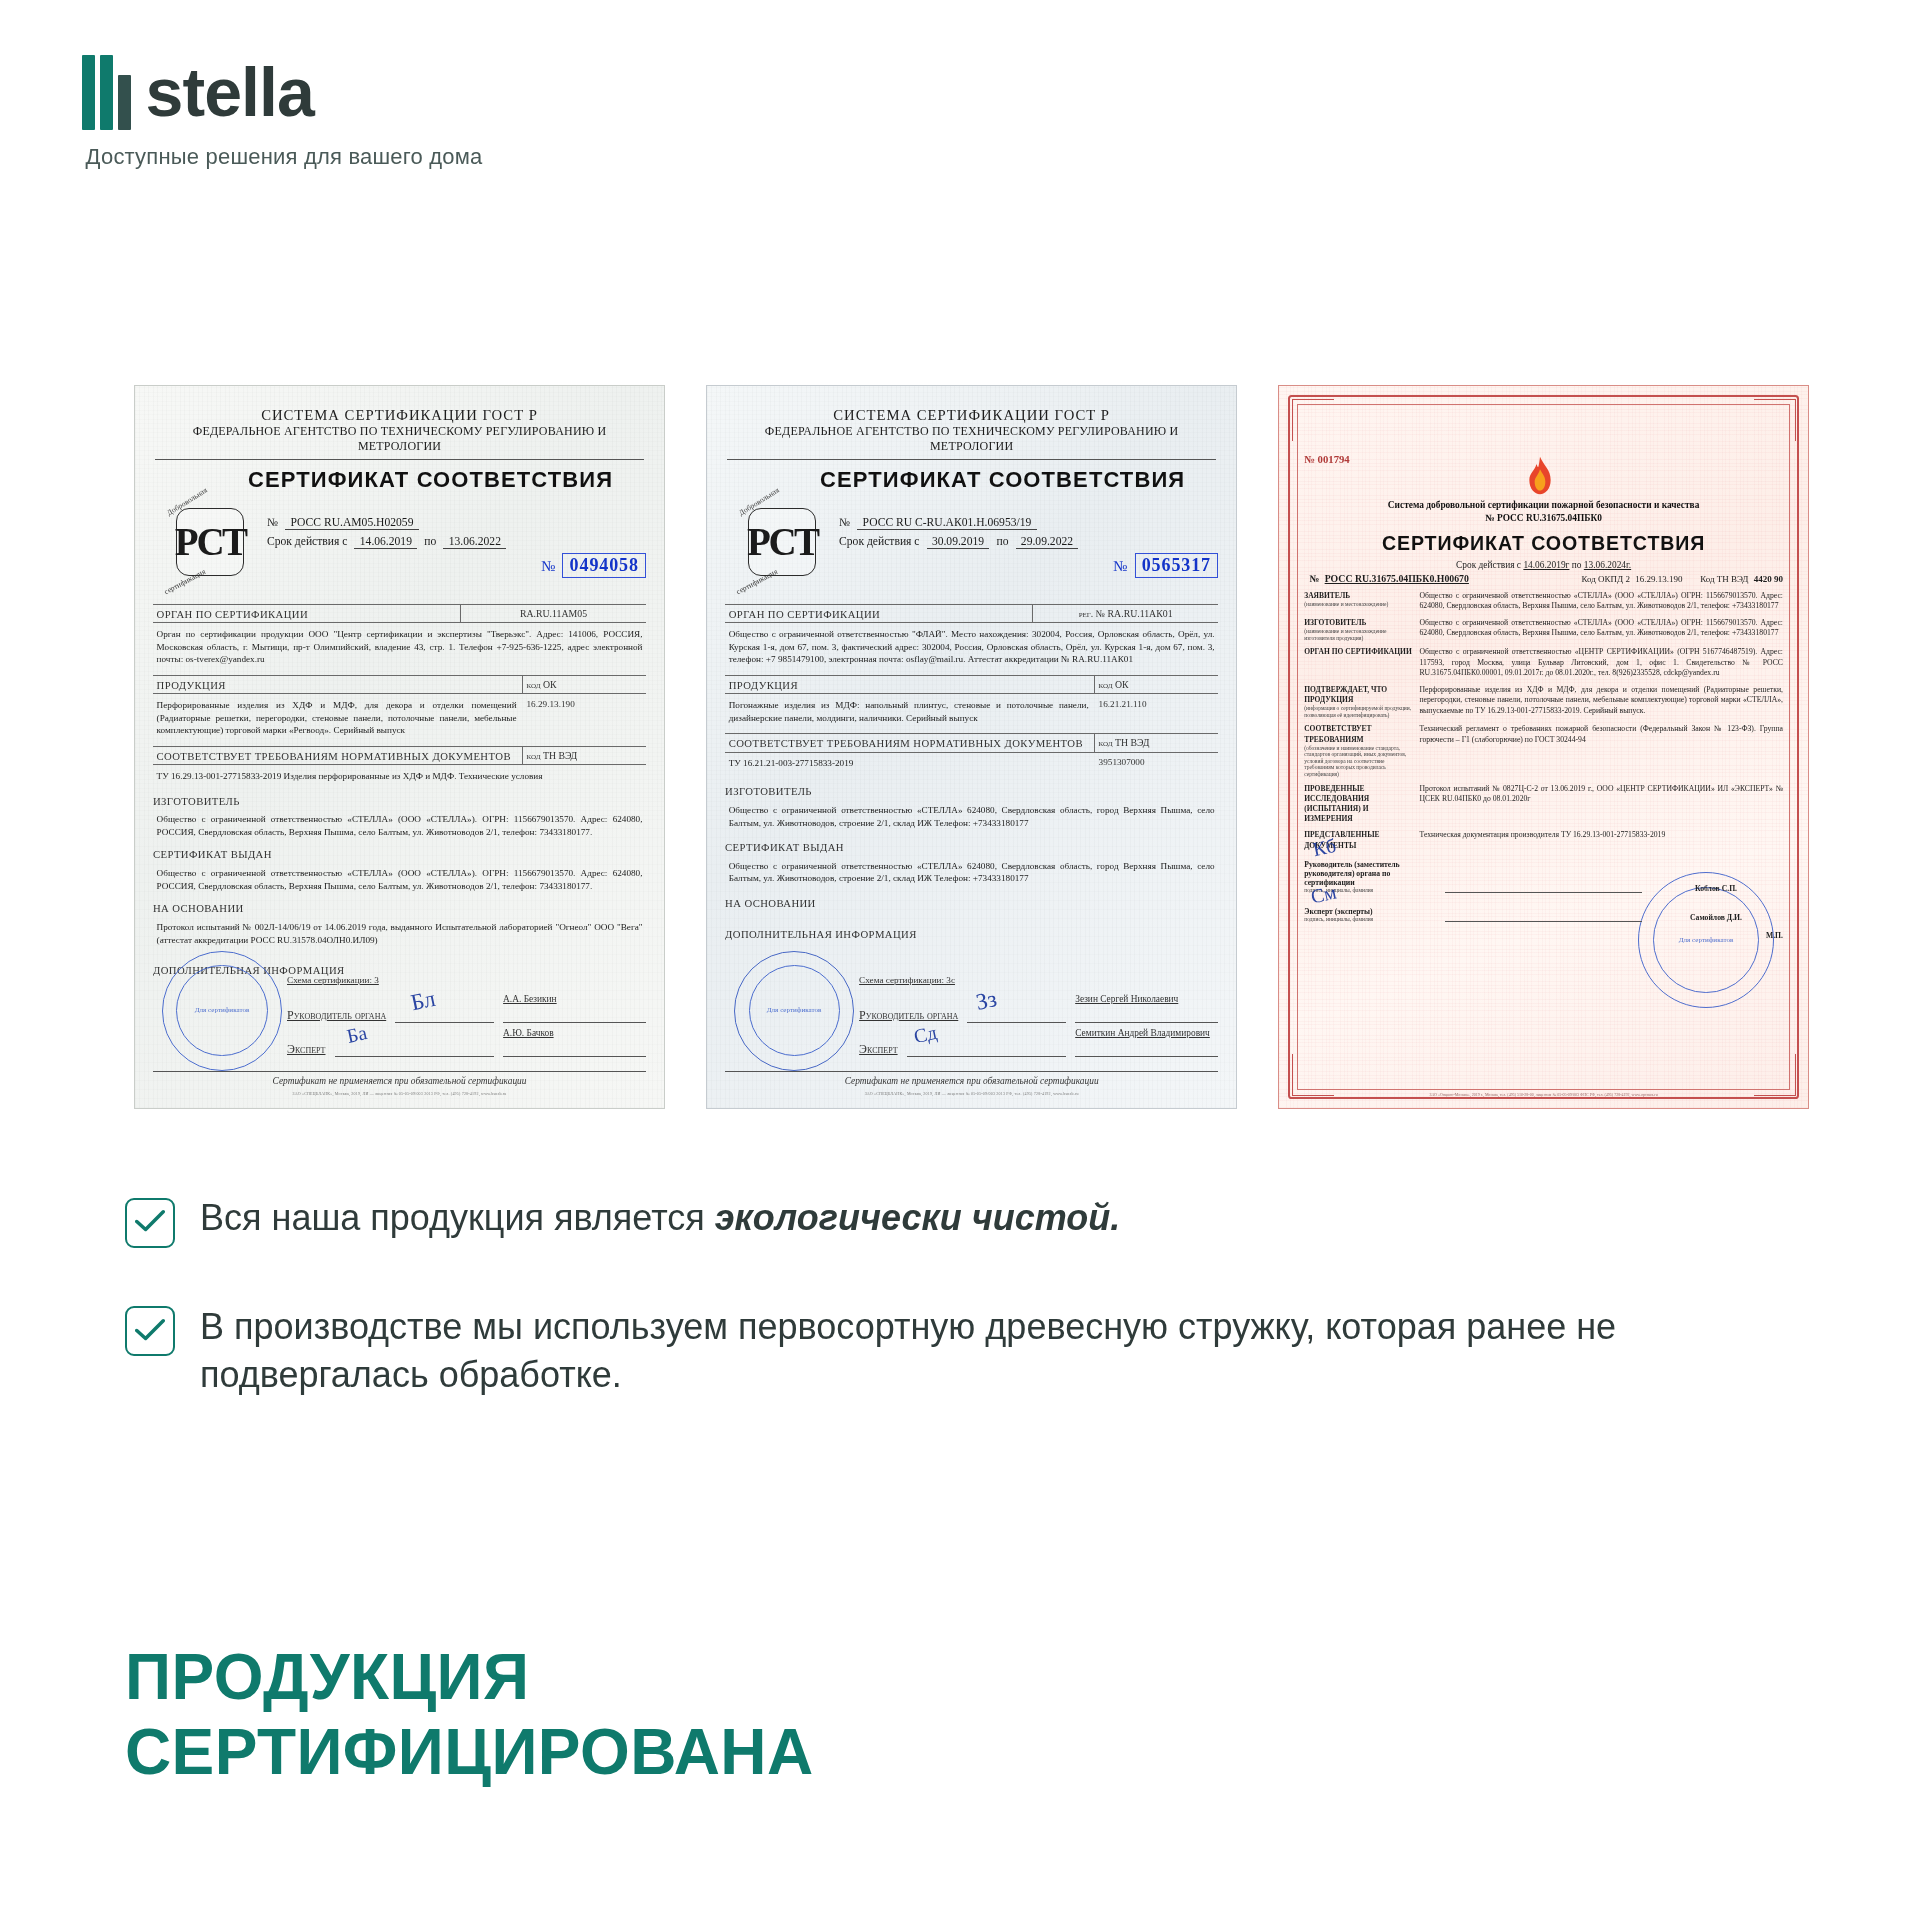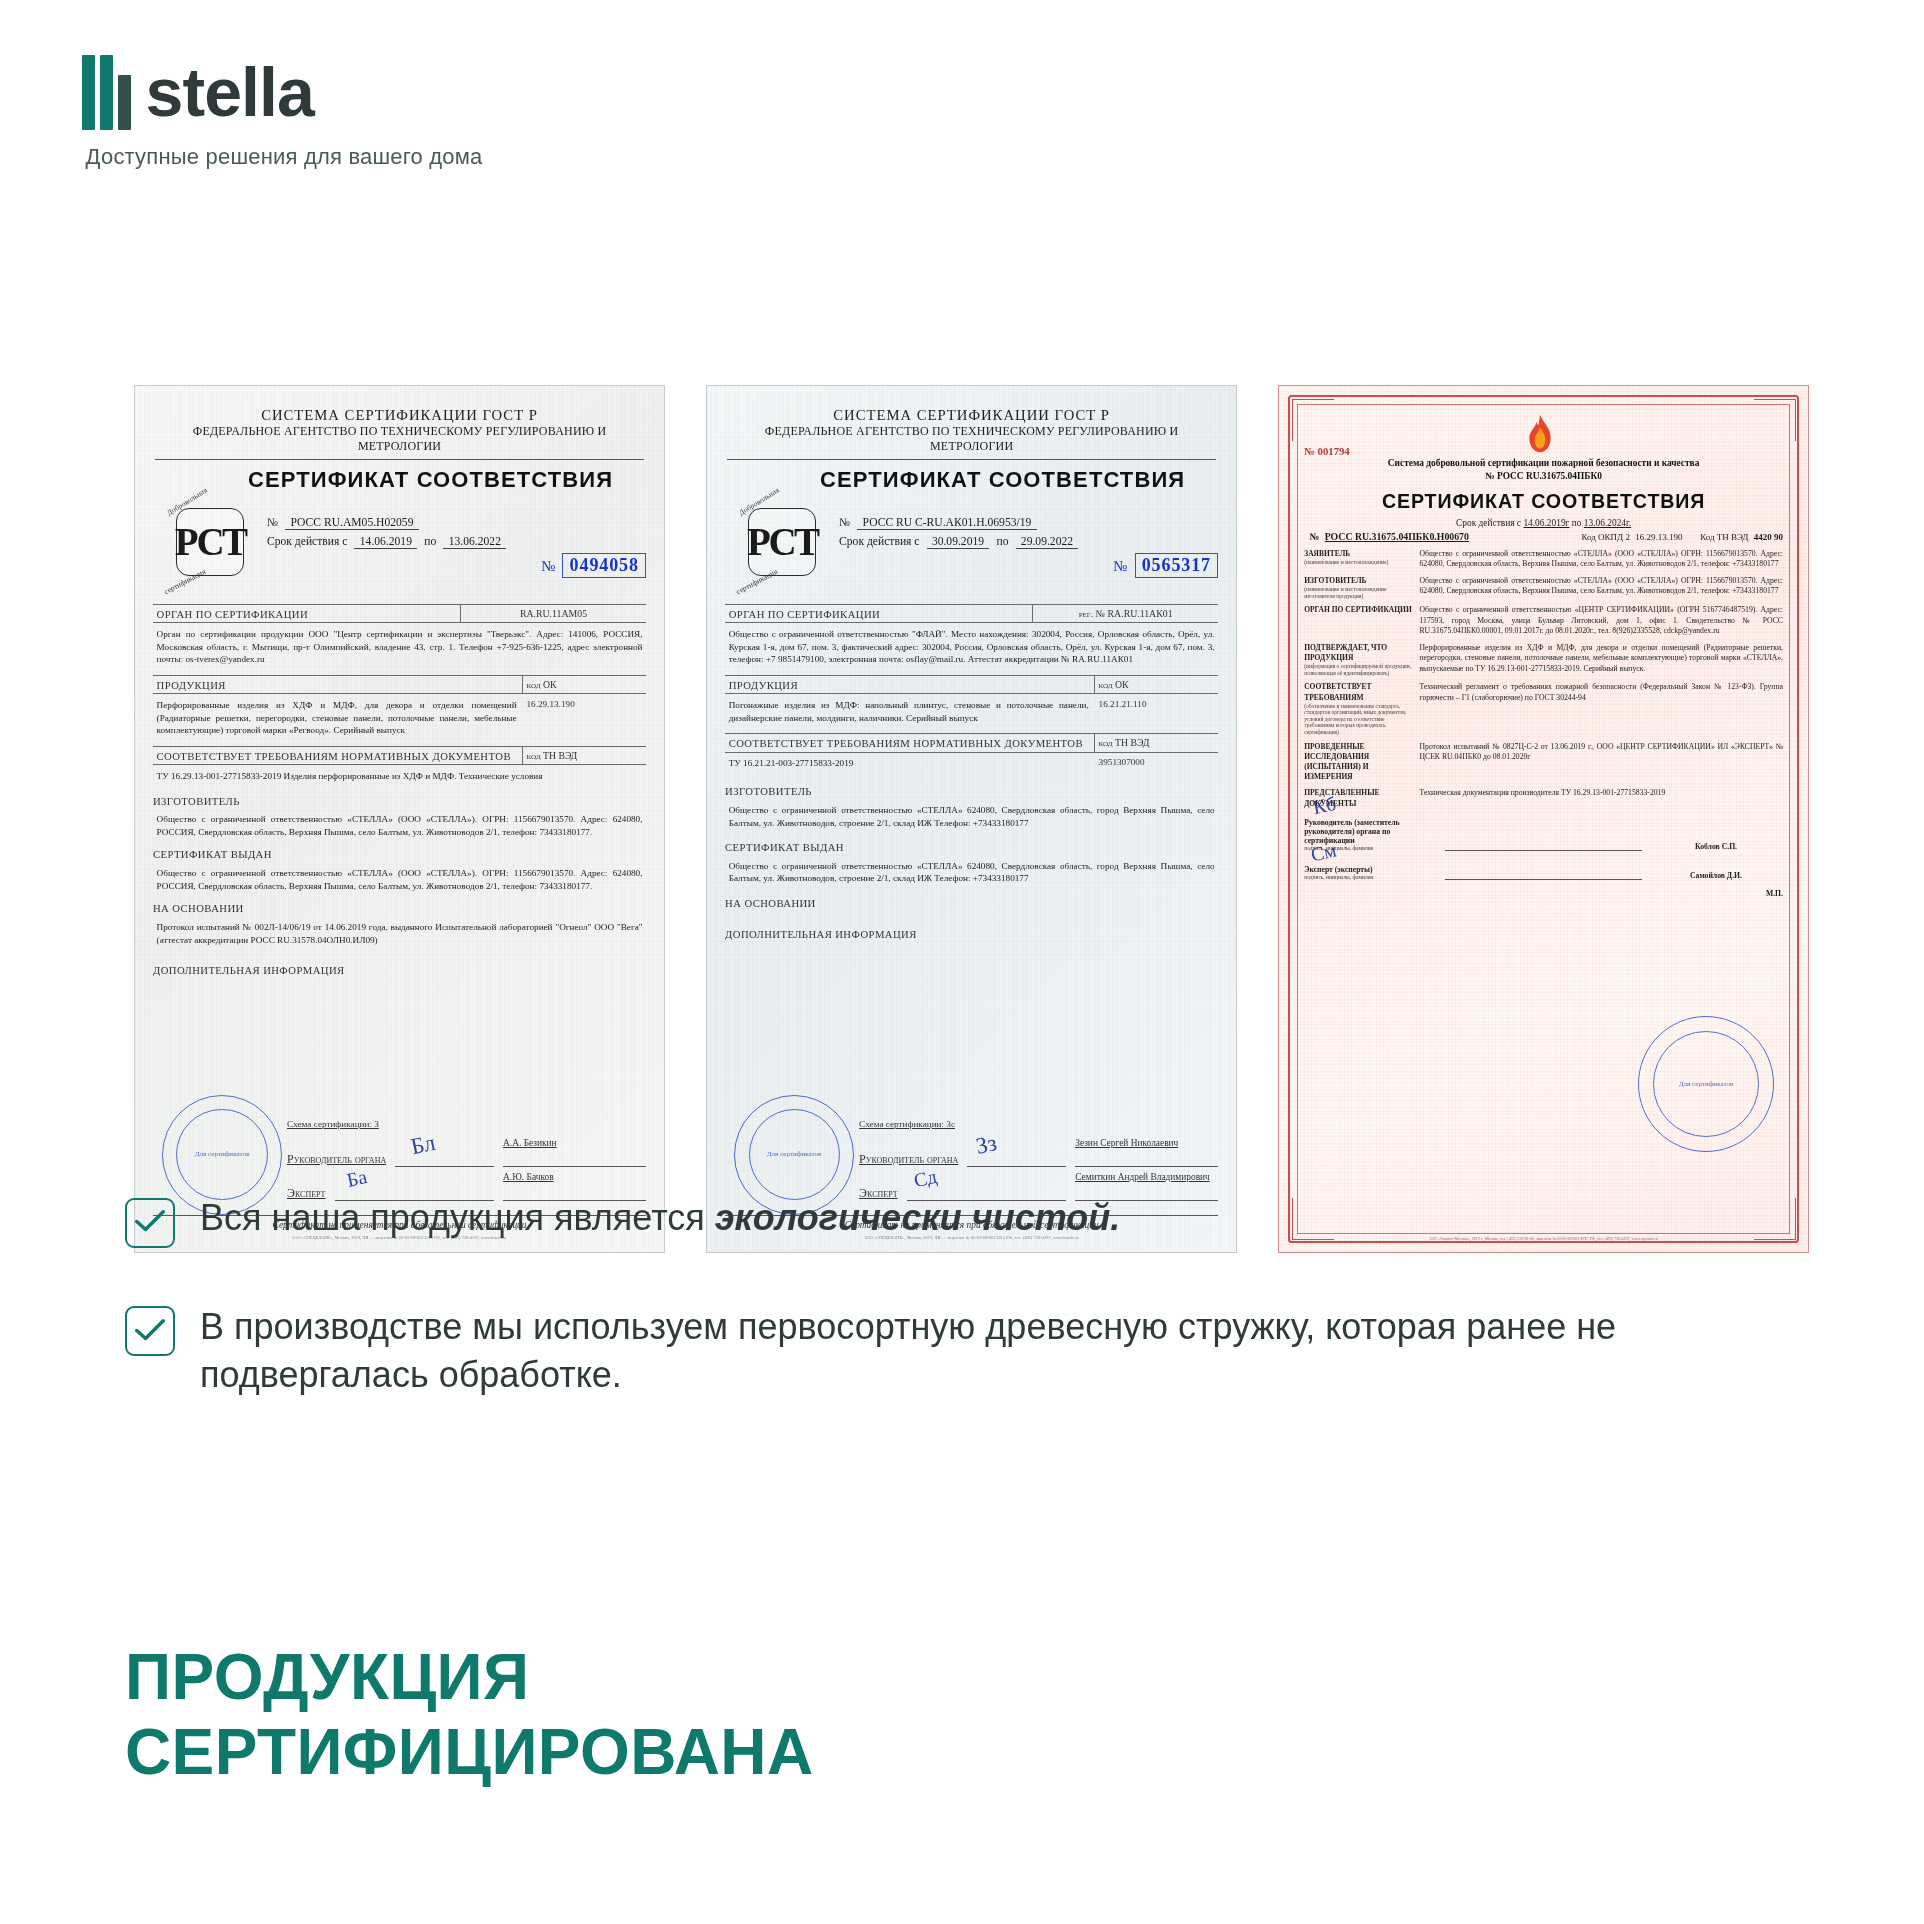--- a/index.html
+++ b/index.html
@@ -61,21 +61,21 @@
   .certs {
     position: absolute;
     top: 385px;
     left: 134px;
     width: 1675px;
     display: flex;
     gap: 41px;
   }
   .cert {
     width: 535px;
-    height: 868px;
+    height: 724px;
     position: relative;
     box-sizing: border-box;
     font-family: "Liberation Serif", serif;
     overflow: hidden;
   }
 
   
   .cert.gost {
     background:
       repeating-linear-gradient(90deg, rgba(0,0,0,0.020) 0 0.9px, rgba(255,255,255,0) 0.9px 4.5px),
@@ -719,21 +719,21 @@
 
   <div class="cert fire">
     <div class="fire-border-outer"></div>
     <div class="fire-border-inner"></div>
     <div class="fire-corner fc-tl"></div>
     <div class="fire-corner fc-tr"></div>
     <div class="fire-corner fc-bl"></div>
     <div class="fire-corner fc-br"></div>
 
     <div class="fire-inner">
-      <div style="display:flex;align-items:flex-end;">
+      <div style="display:flex;align-items:flex-start;margin-top:42px;">
         <div class="fire-num">
           <span>№</span>
           <span>001794</span>
         </div>
         <div style="flex:1;">
           <div class="flame">
             <svg width="32" height="41" viewBox="0 0 36 46">
               <path d="M18 2 C22 12, 30 16, 30 28 C30 38, 24 44, 18 44 C12 44, 6 38, 6 28 C6 20, 12 18, 14 10 C16 14, 16 18, 18 2 Z" fill="#e8452b"></path>
               <path d="M18 16 C21 22, 24 24, 24 30 C24 36, 21 40, 18 40 C15 40, 12 36, 12 30 C12 25, 16 23, 18 16 Z" fill="#f7a01c"></path>
             </svg>

